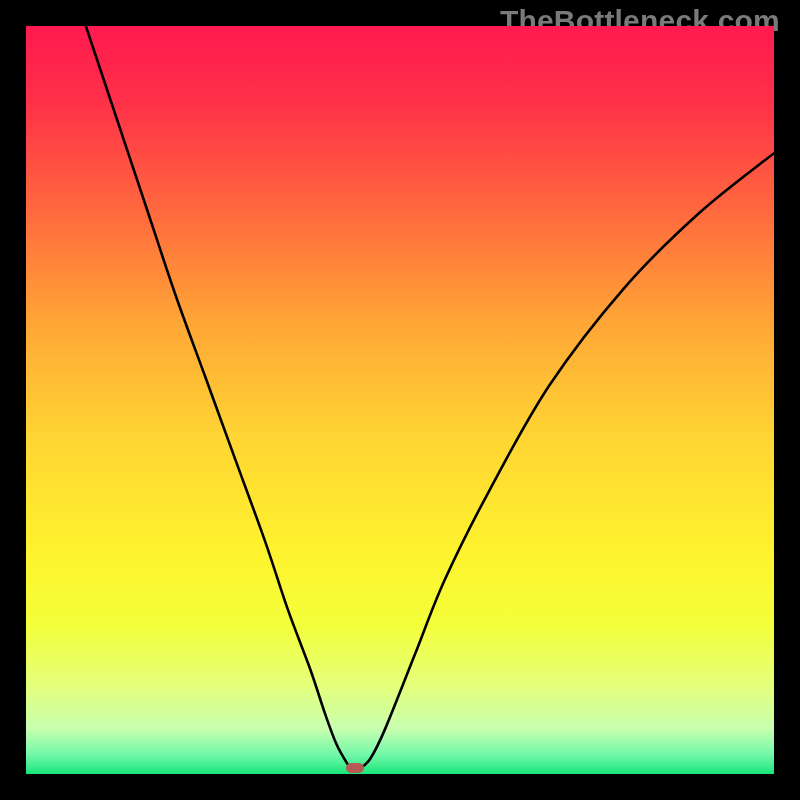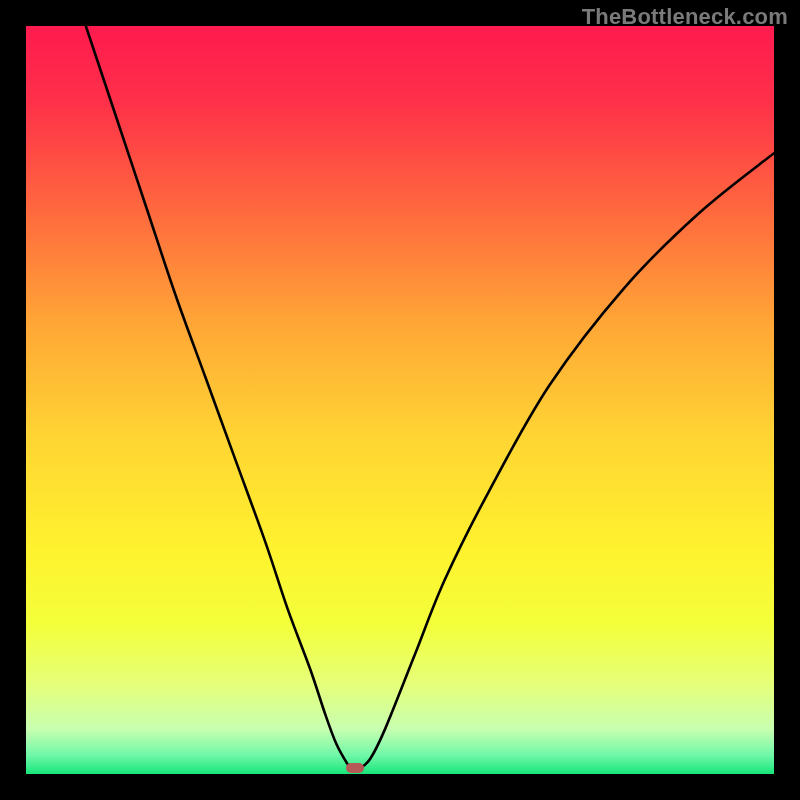--- a/index.html
+++ b/index.html
@@ -13,23 +13,23 @@
   }
   .frame {
     position: relative;
     width: 800px;
     height: 800px;
     background: #000;
   }
   .watermark {
     position: absolute;
     top: 4px;
-    right: 12px;
+    right: 20px;
     color: #7a7a7a;
-    font-size: 22px;
+    font-size: 30px;
     font-weight: 600;
     letter-spacing: 0.2px;
     user-select: none;
   }
   .plot {
     position: absolute;
     left: 26px;
     top: 26px;
     width: 748px;
     height: 748px;

